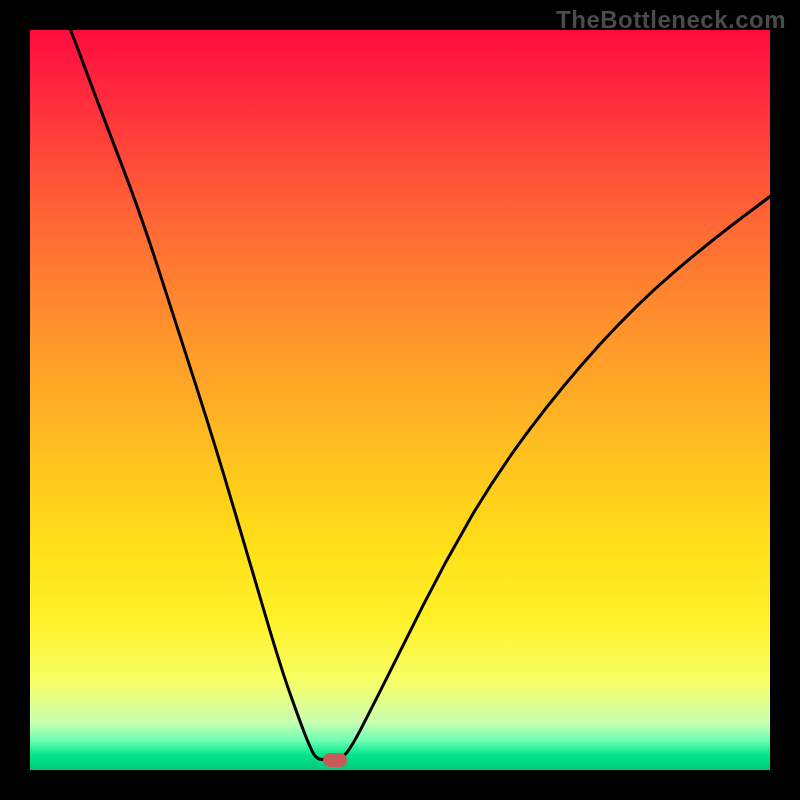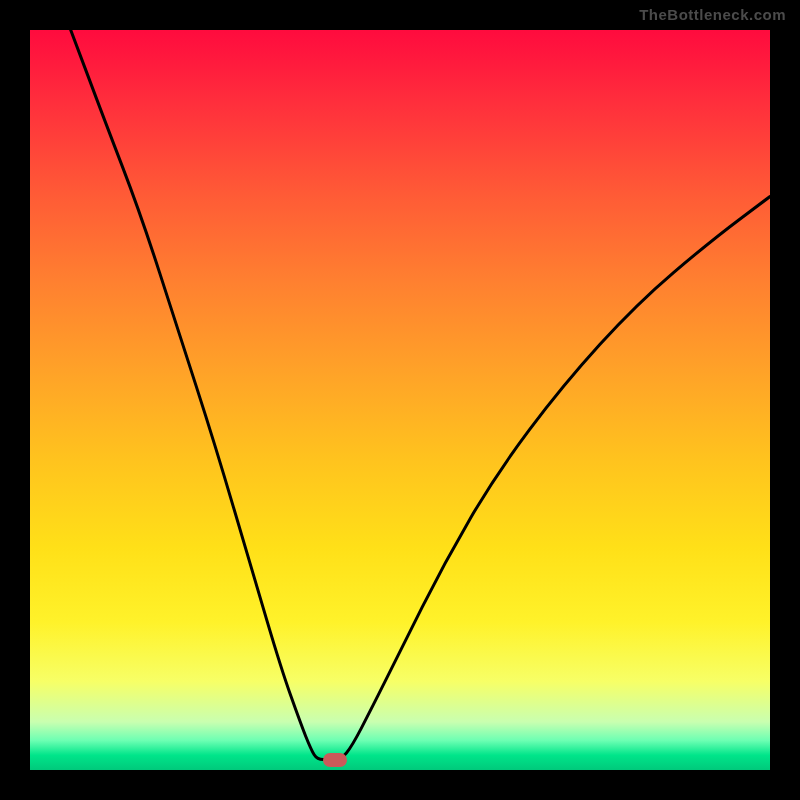--- a/index.html
+++ b/index.html
@@ -15,21 +15,21 @@
     position: relative;
     width: 800px;
     height: 800px;
     background: #000;
   }
   .watermark {
     position: absolute;
     top: 6px;
     right: 14px;
     color: #4b4b4b;
-    font-size: 15px;
+    font-size: 24px;
     font-weight: 600;
     letter-spacing: 0.5px;
     z-index: 20;
   }
   .plot {
     position: absolute;
     left: 30px;
     top: 30px;
     width: 740px;
     height: 740px;

